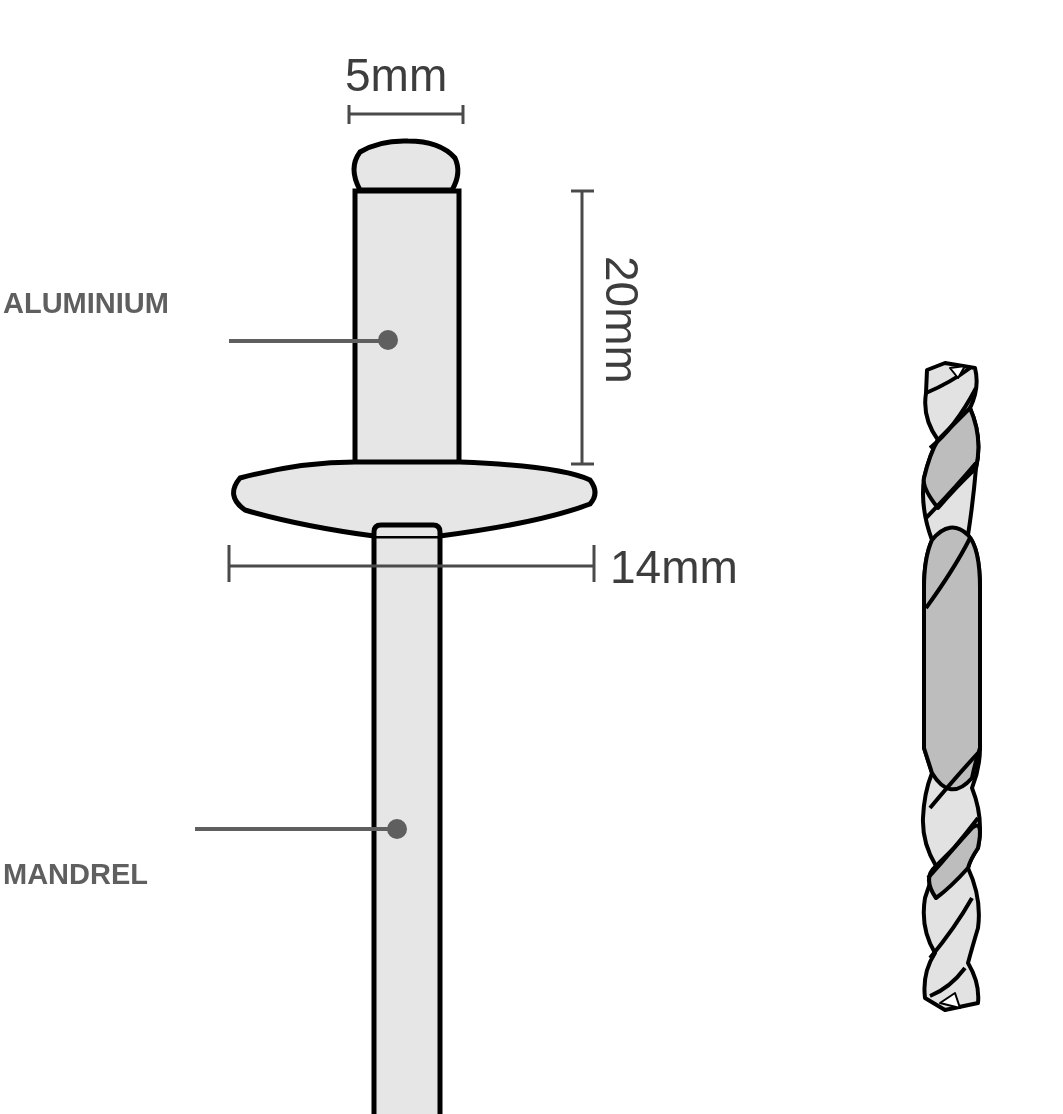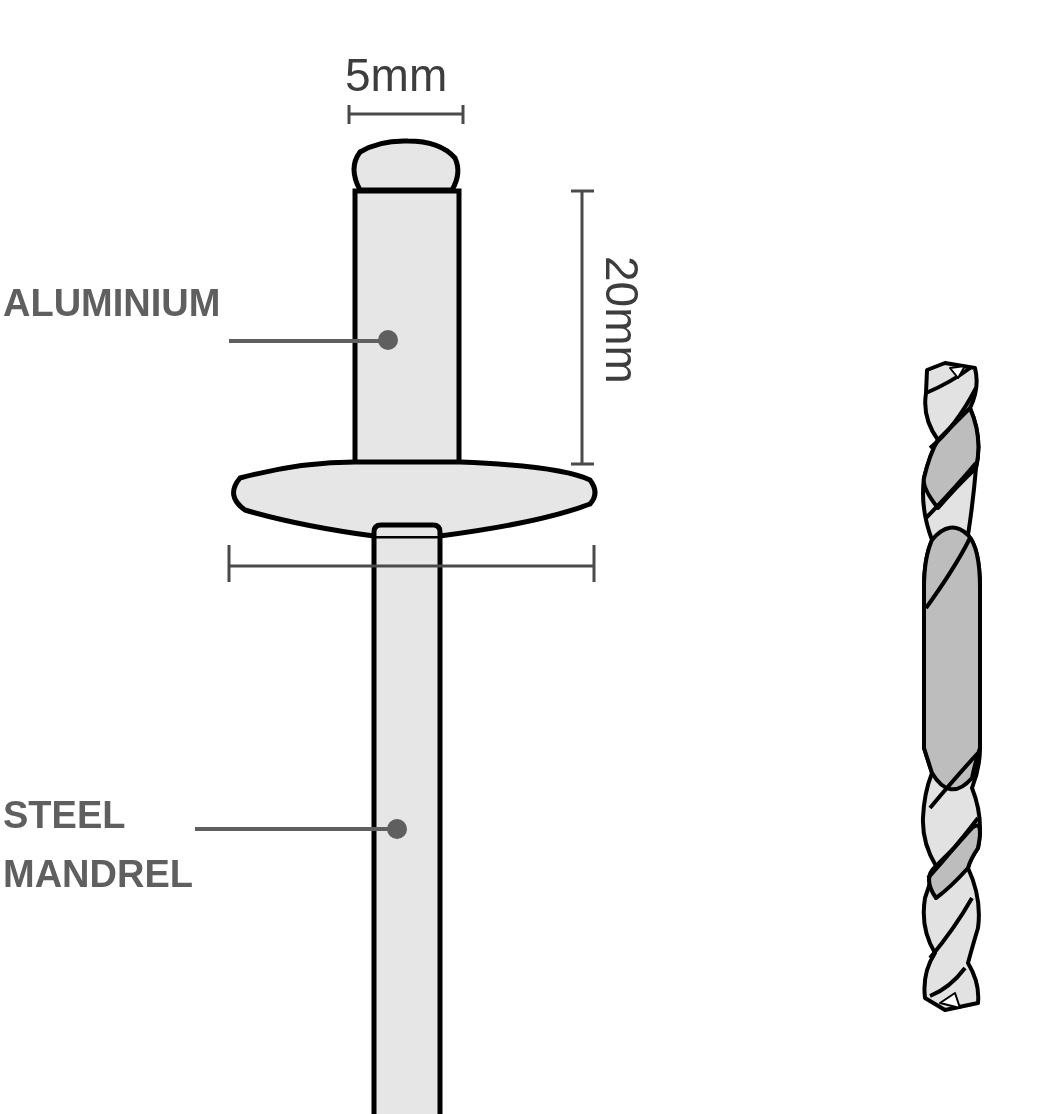--- a/index.html
+++ b/index.html
@@ -1,18 +1,18 @@
 <!DOCTYPE html>
 <html><head>
   <meta charset="utf-8">
   <style>
     html, body { margin: 0; padding: 0; background: #ffffff; }
     body { width: 1063px; height: 1114px; position: relative; overflow: hidden; font-family: "Liberation Sans", "DejaVu Sans", sans-serif; }
     .canvas { position: absolute; left: 0; top: 0; width: 1063px; height: 1114px; margin-top: 48px; }
-    .lbl { position: absolute; color: #5f5f5f; font-weight: bold; font-size: 38px; line-height: 58px; letter-spacing: 0px; white-space: nowrap; }
+    .lbl { position: absolute; color: #5f5f5f; font-weight: bold; font-size: 29px; line-height: 58px; letter-spacing: 0px; white-space: nowrap; }
     .dim { position: absolute; color: #3d3d3d; font-size: 46px; line-height: 46px; white-space: nowrap; font-weight: normal; }
     .dim-rot { position: absolute; color: #3d3d3d; font-size: 46px; line-height: 46px; white-space: nowrap; transform-origin: left top; transform: rotate(90deg); }
     svg { position: absolute; left: 0; top: 0; }
   </style>
 </head>
 <body>
 
 <div class="canvas">
 
   <svg width="1063" height="1114" viewBox="0 0 1063 1114">
@@ -82,20 +82,20 @@
 
       <path d="M950 320 L965 318 L958 330 Z" fill="#ffffff" stroke-width="2"></path>
       <path d="M940 955 L955 945 L960 960 Z" fill="#ffffff" stroke-width="2"></path>
     </g>
   </svg>
 
   <div class="dim" style="left:345px; top:4px;">5mm</div>
 
   <div class="dim-rot" style="left:645px; top:208px;">20mm</div>
 
+  <div class="dim" style="left:610px; top:496px;">14mm</div>
 
 
   <div class="lbl" style="left:3px; top:226px;">ALUMINIUM</div>
 
-  <div class="lbl" style="left:3px; top:738px;">STEEL</div>
   <div class="lbl" style="left:3px; top:797px;">MANDREL</div>
 
 </div>
 
 </body></html>

